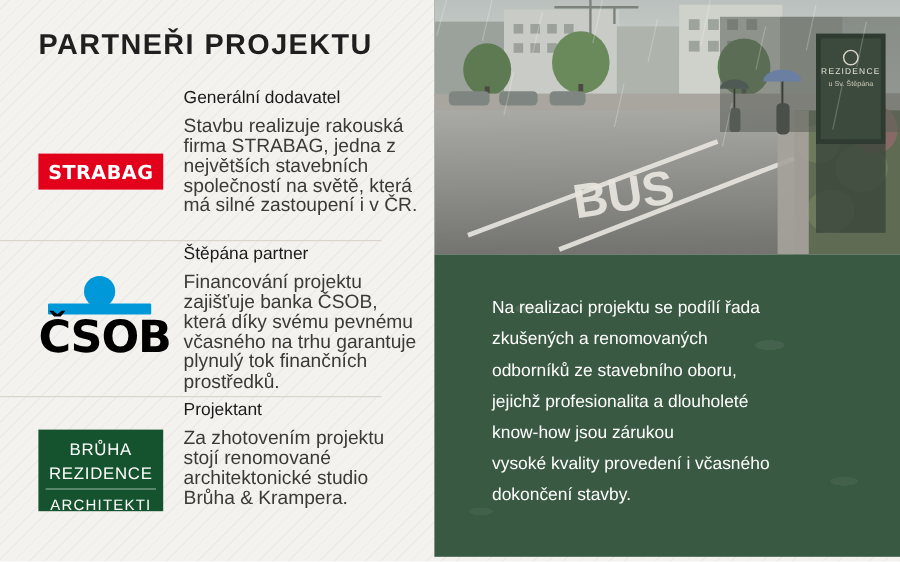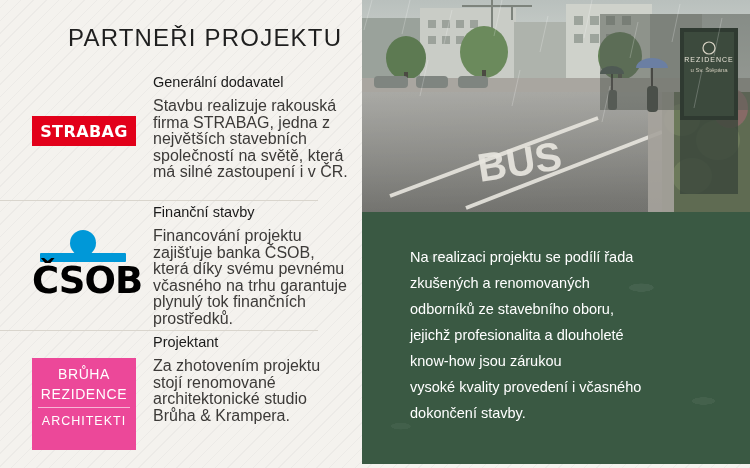--- a/index.html
+++ b/index.html
@@ -35,24 +35,23 @@
     position: absolute;
     left: 0; top: 0;
     width: 360px;
     height: 468px;
   }
   .page-title {
     position: absolute;
     left: 32px;
     top: 24px;
     font-size: 24px;
-    font-weight: normal;
+    font-weight: bold;
     letter-spacing: 1.2px;
     color: #1f1f1f;
-    margin-left: 36px;
   }
 
   .partner-block {
     position: absolute;
     left: 28px;
     width: 318px;
   }
   .partner-block.b1 { top: 74px; }
   .partner-block.b2 { top: 204px; }
   .partner-block.b3 { top: 334px; }
@@ -86,21 +85,21 @@
   }
 
   
   .logo-box {
     position: absolute;
     left: 4px;
   }
 
   
   .logo-strabag {
-    top: 42px;
+    top: 54px;
     width: 104px;
     height: 30px;
     background: #e2001a;
     display: flex;
     align-items: center;
     justify-content: center;
   }
   .logo-strabag .word {
     font-family: "DejaVu Sans", sans-serif;
     font-weight: bold;
@@ -144,22 +143,22 @@
     font-size: 37px;
     line-height: 42px;
     letter-spacing: -1px;
     color: #000000;
   }
 
   
   .logo-bruha {
     top: 24px;
     width: 104px;
-    height: 92px;
-    background: #ec4899;
+    height: 68px;
+    background: #14532d;
     color: #ffffff;
     padding-top: 6px;
     box-sizing: border-box;
   }
   .logo-bruha .ln {
     text-align: center;
     font-size: 14px;
     letter-spacing: 0.6px;
     line-height: 20px;
     font-family: "Liberation Sans", sans-serif;
@@ -238,21 +237,21 @@
       <div class="partner-heading">Generální dodavatel</div>
       <div class="partner-text">Stavbu realizuje rakouská firma STRABAG, jedna z největších stavebních společností na světě, která má silné zastoupení i v ČR.</div>
       <div class="logo-box logo-strabag">
         <span class="word">STRABAG</span>
       </div>
     </div>
 
     <div class="partner-sep s2" style="top:200px;"></div>
 
     <div class="partner-block b2">
-      <div class="partner-heading">Finanční stavby</div>
+      <div class="partner-heading">Štěpána partner</div>
       <div class="partner-text">Financování projektu zajišťuje banka ČSOB, která díky svému pevnému včasného na trhu garantuje plynulý tok finančních prostředků.</div>
       <div class="logo-box logo-csob">
         <div class="mark">
           <div class="dot"></div>
           <div class="bar"></div>
         </div>
         <div class="word">ČSOB</div>
       </div>
     </div>
 

